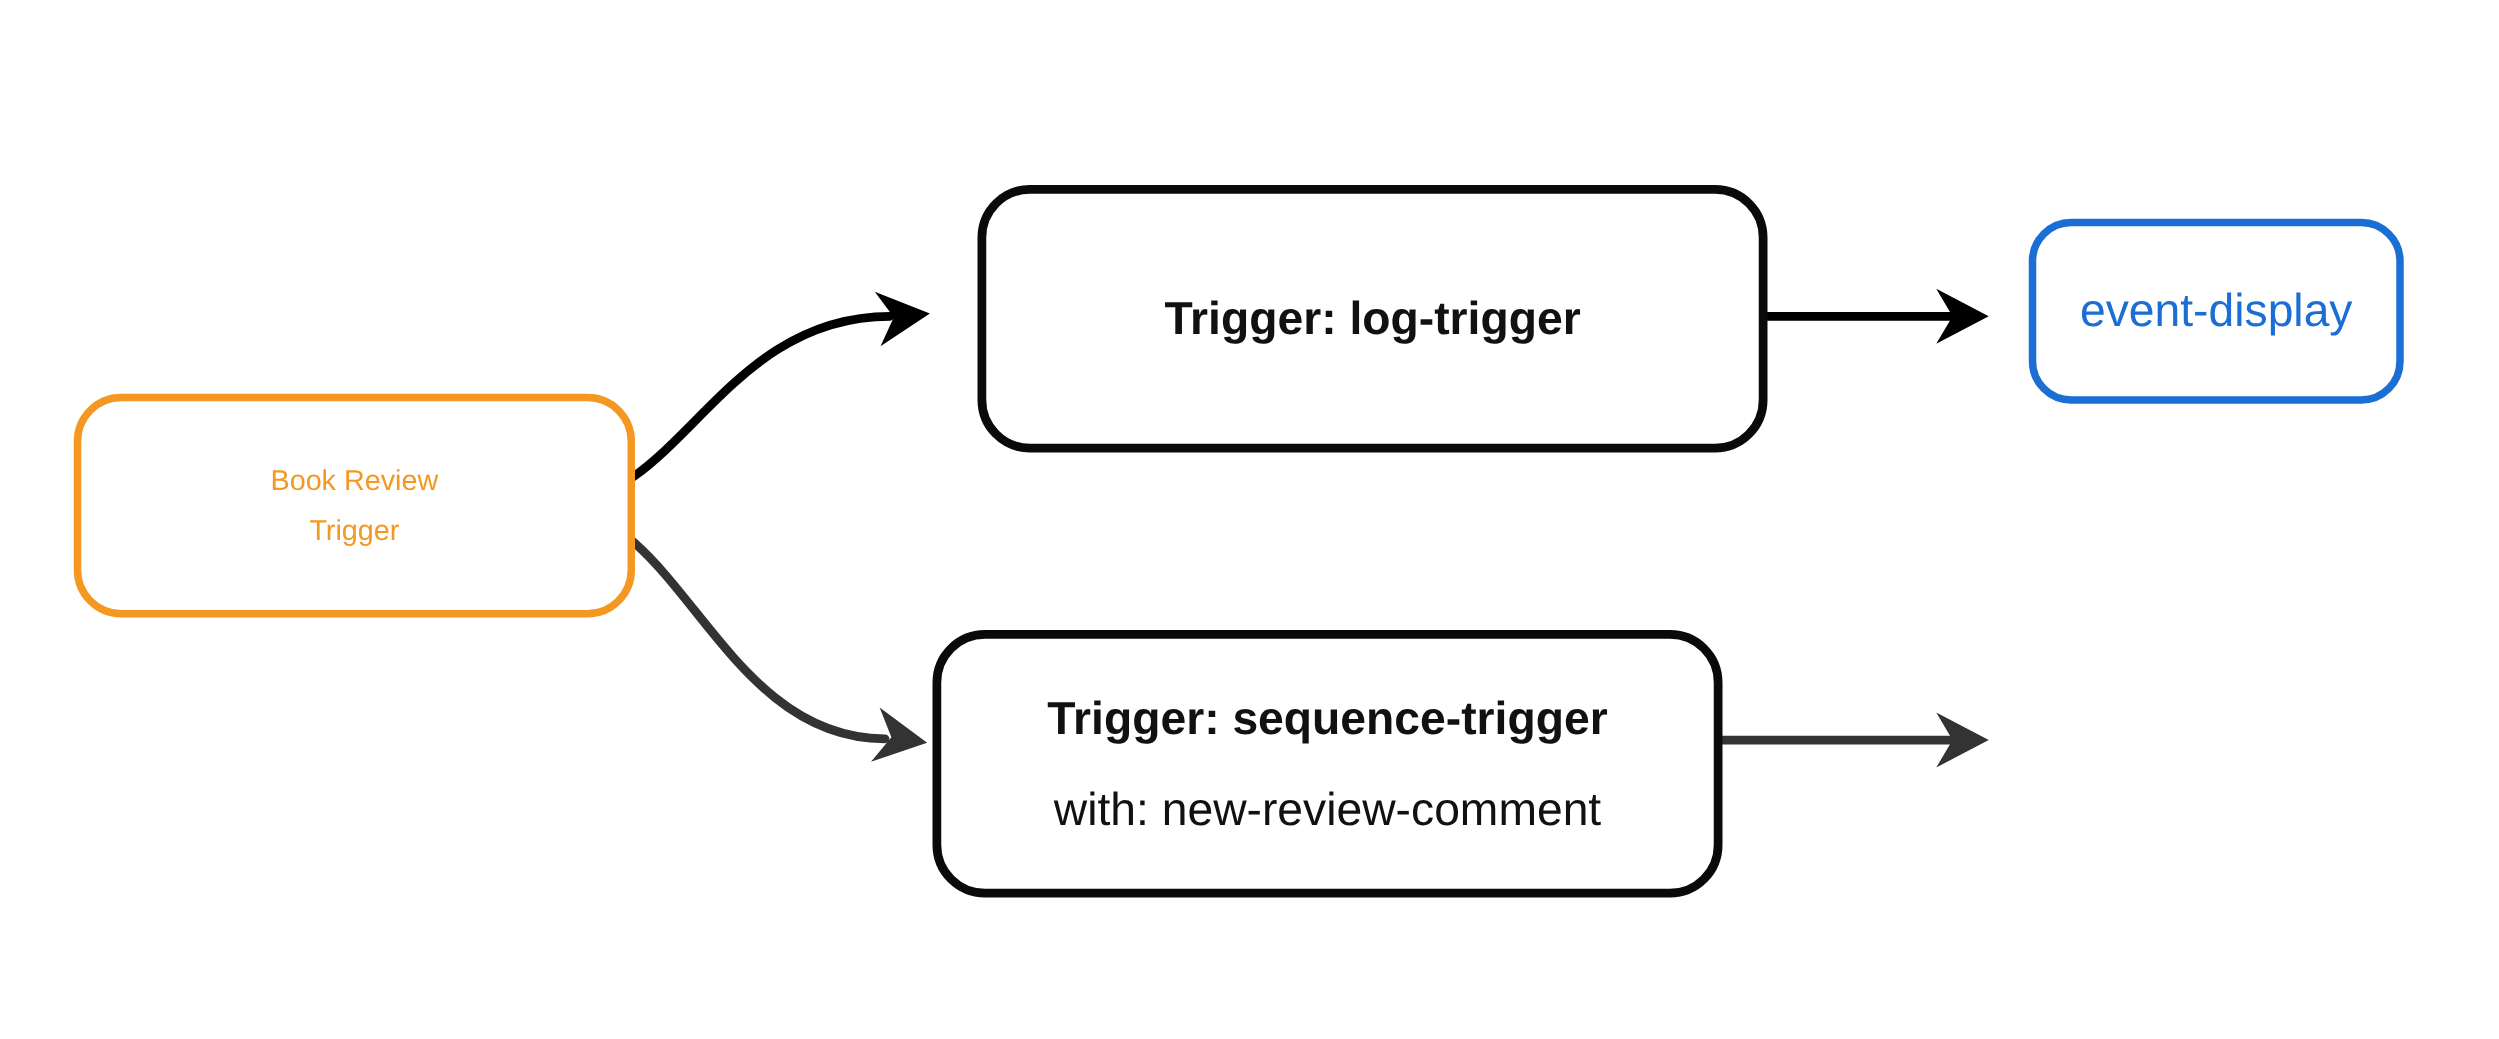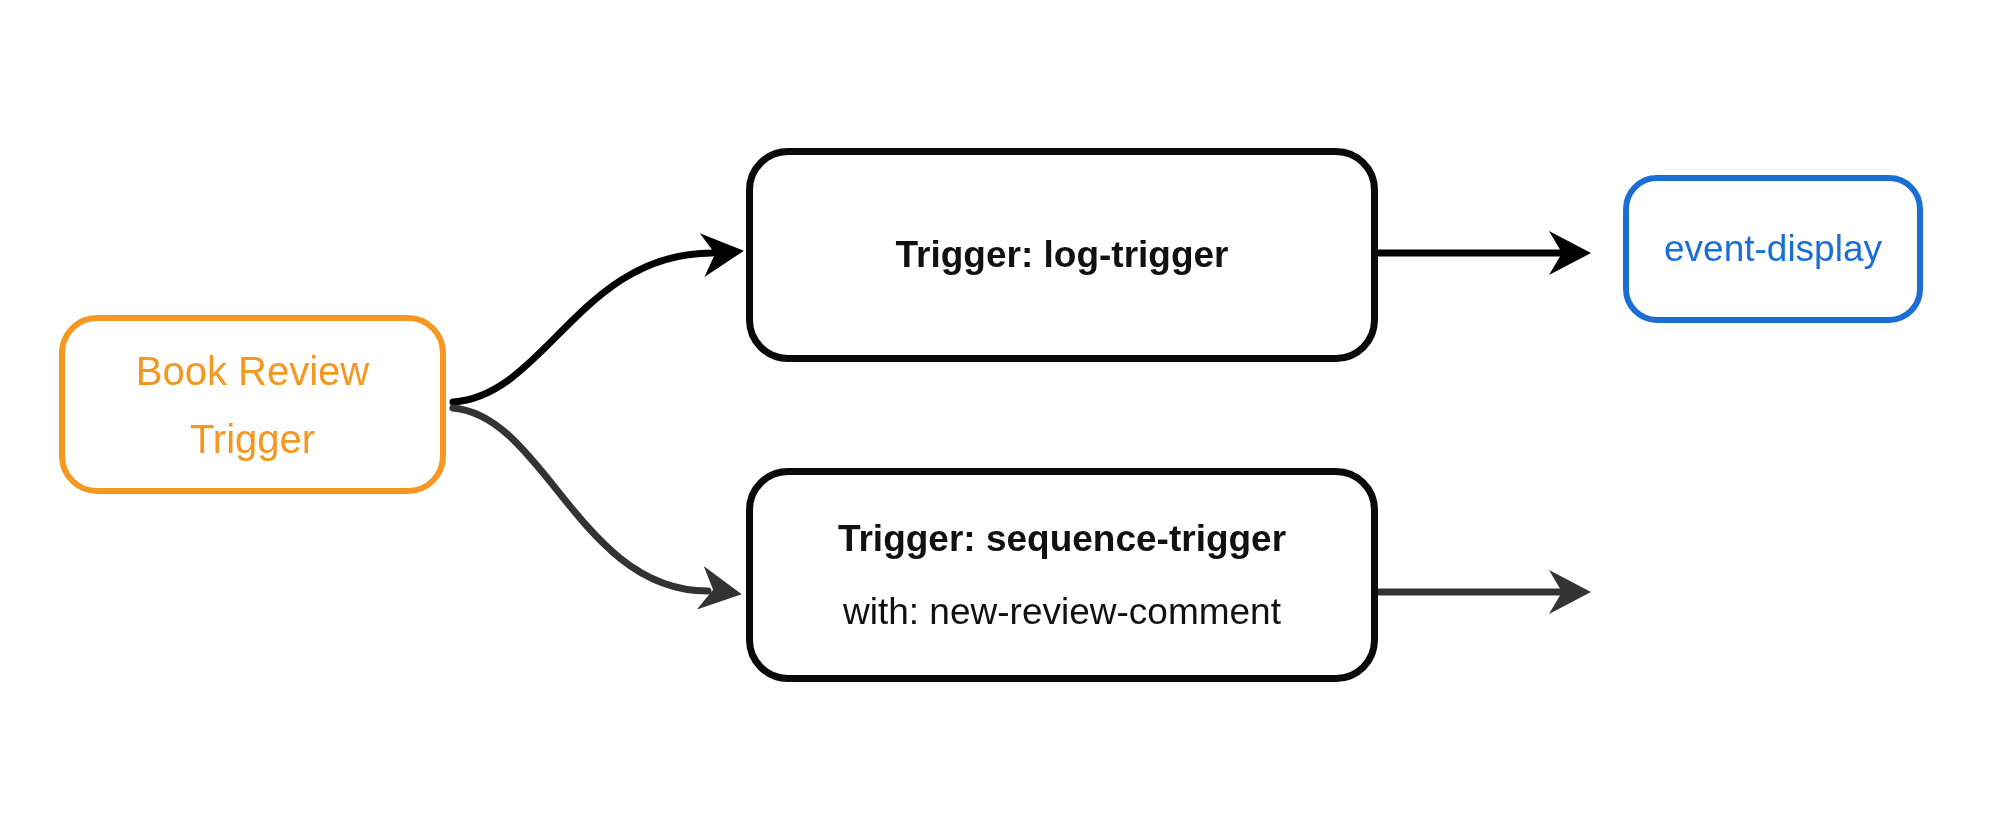--- a/index.html
+++ b/index.html
@@ -33,41 +33,41 @@
     background: #ffffff;
     display: flex;
     flex-direction: column;
     align-items: center;
     justify-content: center;
     text-align: center;
   }
   .node-broker {
     left: 59px;
     top: 315px;
-    width: 387px;
+    width: 449px;
     height: 179px;
     border: 6px solid var(--orange, #f49822);
     border-radius: 38px;
     color: var(--orange, #f49822);
-    font-size: 40px;
+    font-size: 23px;
     line-height: 1.7;
   }
   .node-trigger {
     left: 746px;
     width: 632px;
     height: 214px;
     border: 7px solid var(--dark, #0a0a0a);
     border-radius: 42px;
     color: var(--text, #111111);
     font-size: 37px;
     line-height: 1.55;
   }
   .node-trigger .title { font-weight: bold; }
-  #node-log-trigger { top: 148px; }
-  #node-sequence-trigger { top: 468px; gap: 16px; }
+  #node-log-trigger { top: 148px; margin-left: 36px; }
+  #node-sequence-trigger { top: 504px; gap: 16px; }
   .node-sink {
     left: 1592px;
     width: 300px;
     height: 148px;
     border: 6px solid var(--blue, #1a6ed4);
     border-radius: 34px;
     color: var(--blue, #1a6ed4);
     font-size: 37px;
     margin-left: 31px;
   }

